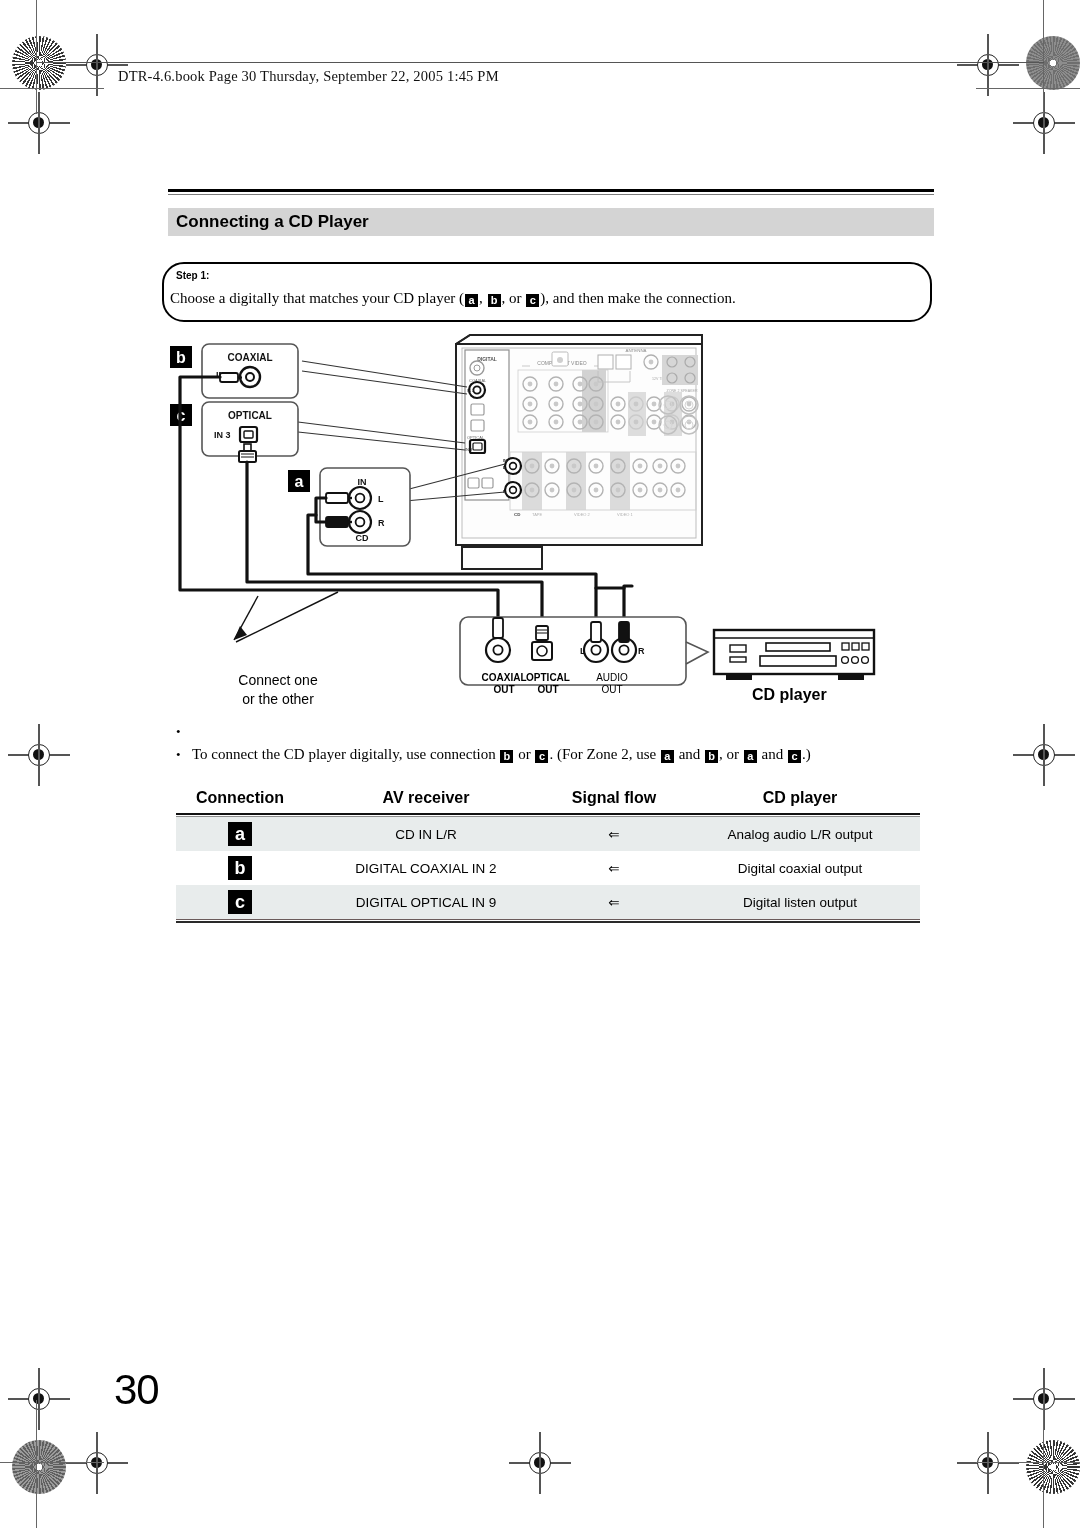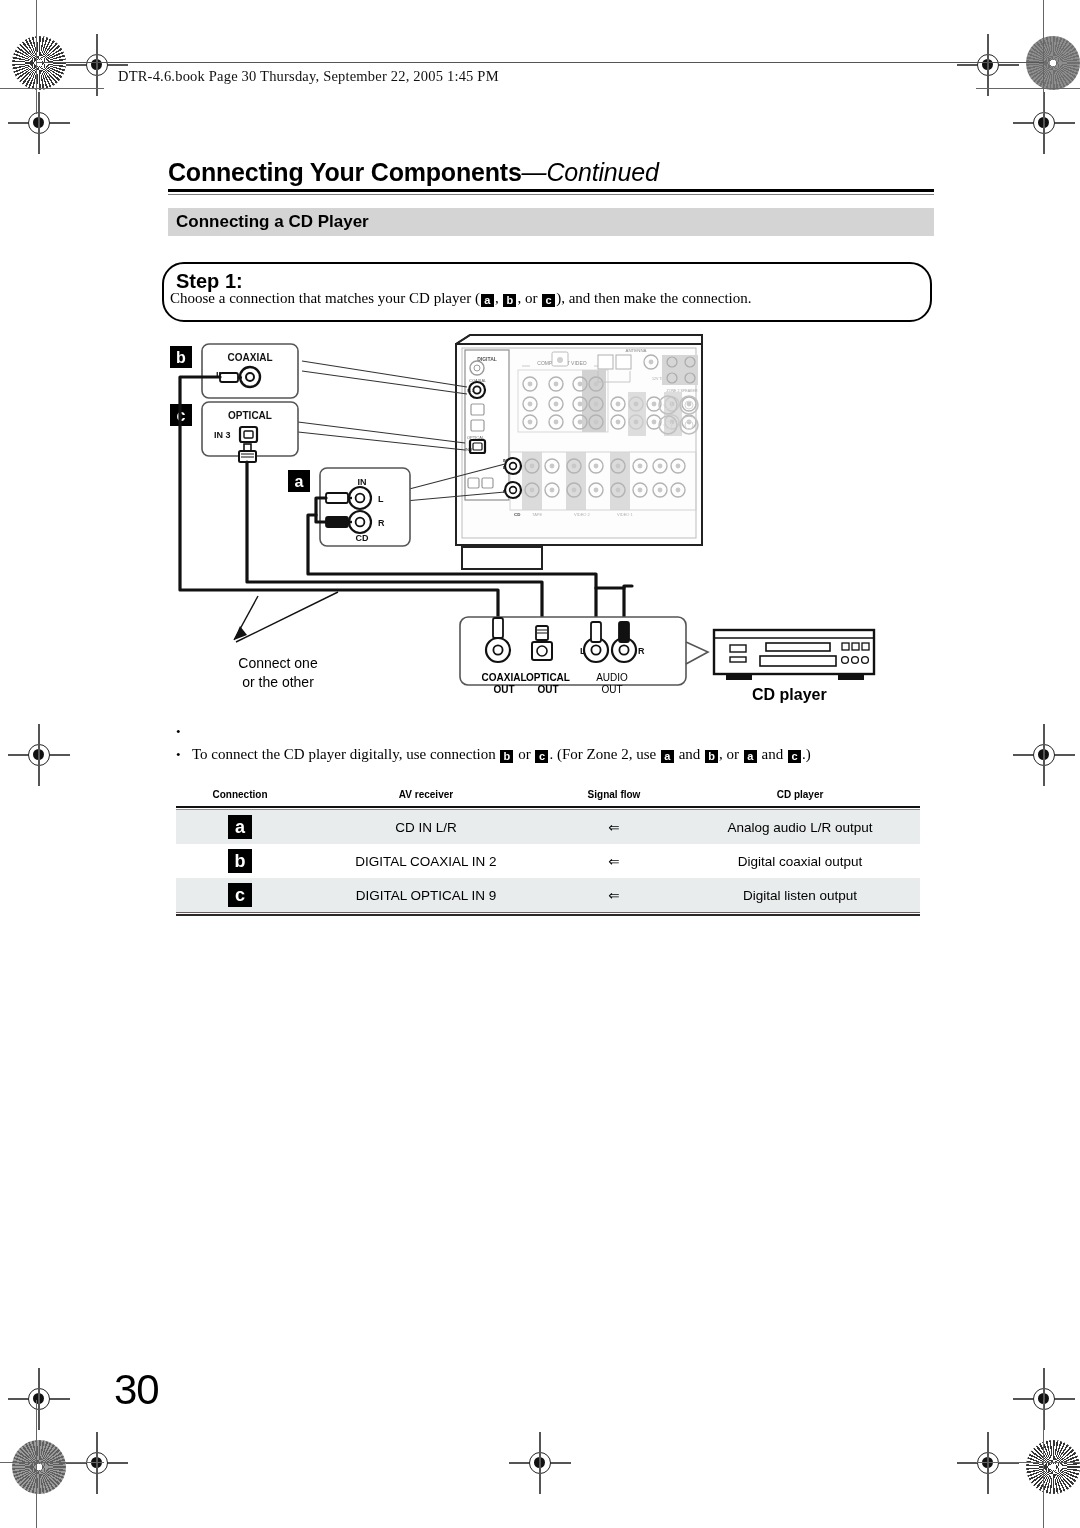--- a/index.html
+++ b/index.html
@@ -125,21 +125,21 @@
     position: absolute;
     left: 162px; top: 262px;
     width: 770px; height: 60px;
     border: 2.2px solid #000;
     border-radius: 22px;
     box-sizing: border-box;
   }
   .step-label {
     position: absolute;
     left: 176px; top: 270px;
-    font-size: 20px;
+    font-size: 10px;
     font-weight: bold;
   }
   .step-text {
     position: absolute;
     left: 170px; top: 290px;
     font-family: "Liberation Serif", serif;
     font-size: 15px;
     white-space: nowrap;
   }
 
@@ -204,21 +204,21 @@
     left: 176px; top: 786px;
     width: 744px;
   }
   .conn-table table {
     border-collapse: collapse;
     width: 744px;
     font-size: 13.5px;
   }
   .conn-table th {
     font-weight: bold;
-    font-size: 10px;
+    font-size: 16px;
     padding: 3px 0 6px 0;
     margin-top: 31px;
   }
   .conn-table td {
     text-align: center;
     padding: 5px 0;
     font-size: 13.5px;
     height: 18px;
   }
   .thead-rule td {
@@ -256,20 +256,21 @@
     font-weight: normal;
     letter-spacing: -1px;
   }
 
   .connect-note {
     position: absolute;
     font-size: 14px;
     text-align: center;
     line-height: 19px;
     white-space: nowrap;
+    margin-top: 17px;
   }
   .cd-player-caption {
     position: absolute;
     font-size: 16px;
     font-weight: bold;
     white-space: nowrap;
   }
 </style>
 </head>
 <body>
@@ -322,32 +323,31 @@
 <div class="crop-mark" style="left:36px; top:1400px; width:1.4px; height:128px;"></div>
 <div class="crop-mark" style="left:1043px; top:1400px; width:1.4px; height:128px;"></div>
 <div class="crop-mark" style="left:0px; top:1462px; width:104px; height:1.4px;"></div>
 <div class="crop-mark" style="left:976px; top:1462px; width:104px; height:1.4px;"></div>
 
 <div class="header-rule"></div>
 <div class="file-header">DTR-4.6.book  Page 30  Thursday, September 22, 2005  1:45 PM</div>
 
 <div class="page">
 
-  <div class="chapter-title"><span>Connecting Your Components</span><span class="cont">—</span><span class="cont">Continued</span></div>
   <div class="title-rule-thick"></div>
   <div class="title-rule-thin"></div>
 
   <div class="section-band">
     <span>Connecting a CD Player</span>
   </div>
 
   <div class="step-box"></div>
   <div class="step-label">Step 1:</div>
   <div class="step-text">
-    <span>Choose a connection that matches your CD player (</span><span class="badge">a</span><span>, </span><span class="badge">b</span><span>, or </span><span class="badge">c</span><span>), and then make the connection.</span>
+    <span>Choose a digitally that matches your CD player (</span><span class="badge">a</span><span>, </span><span class="badge">b</span><span>, or </span><span class="badge">c</span><span>), and then make the connection.</span>
   </div>
 
   <div class="diagram">
     <svg width="770" height="380" viewBox="0 0 770 380" xmlns="http://www.w3.org/2000/svg">
 
       <g>
         <path d="M294,14 L308,5 L540,5 L540,215 L294,215 Z" fill="#ffffff" stroke="#222" stroke-width="2"></path>
         <rect x="294" y="14" width="246" height="201" fill="#ffffff" stroke="#222" stroke-width="2"></rect>
         <line x1="294" y1="14" x2="308" y2="5" stroke="#222" stroke-width="1.6"></line>
         <line x1="308" y1="5" x2="540" y2="5" stroke="#222" stroke-width="1.6"></line>

